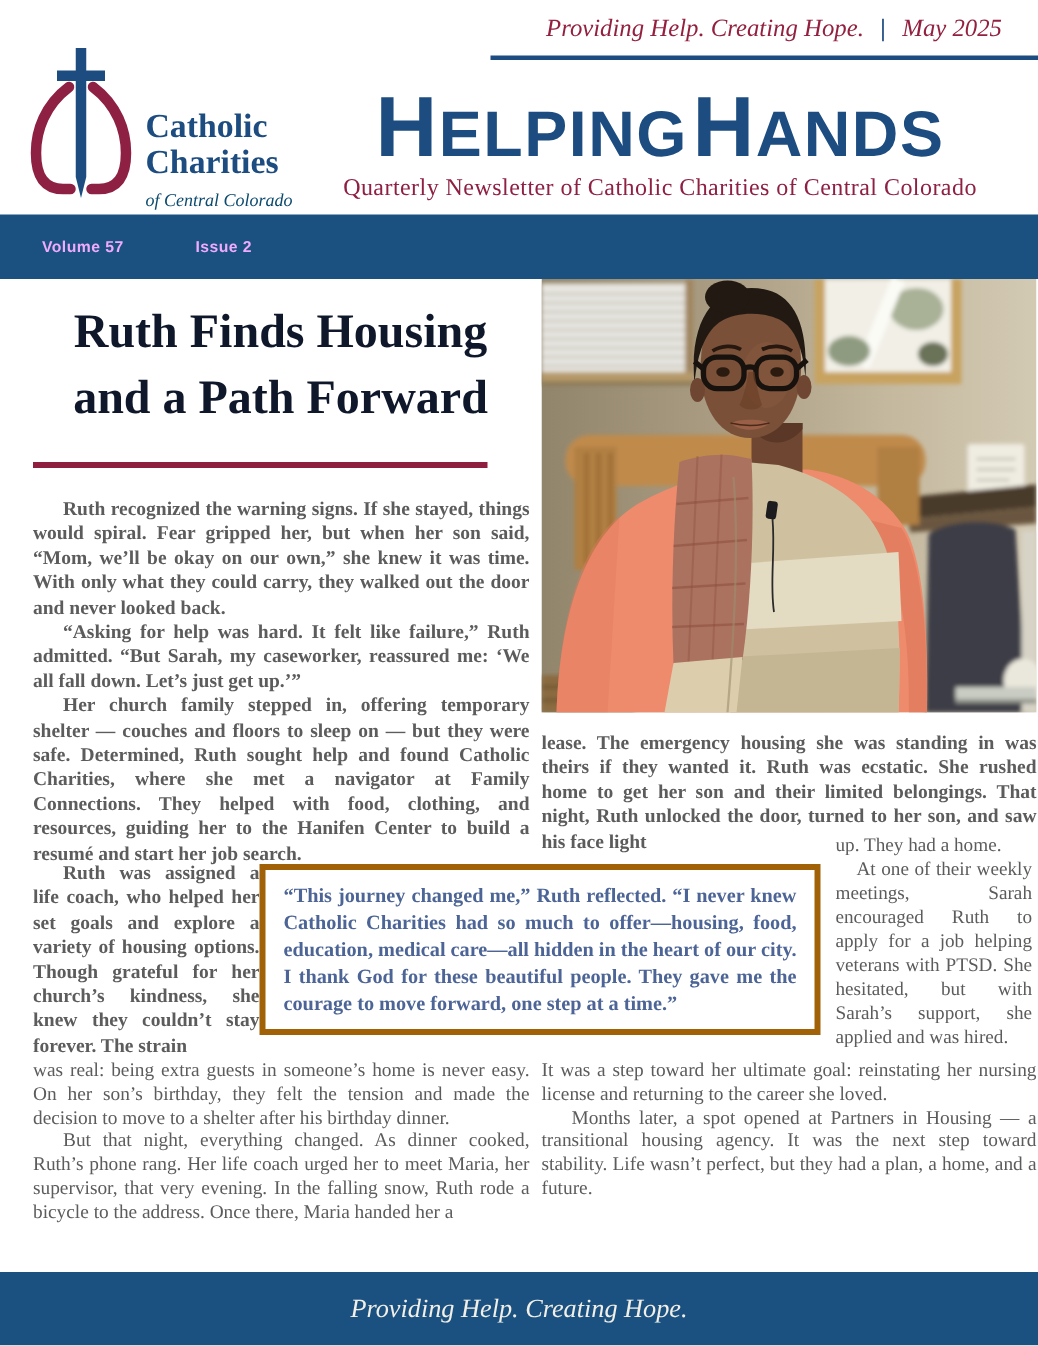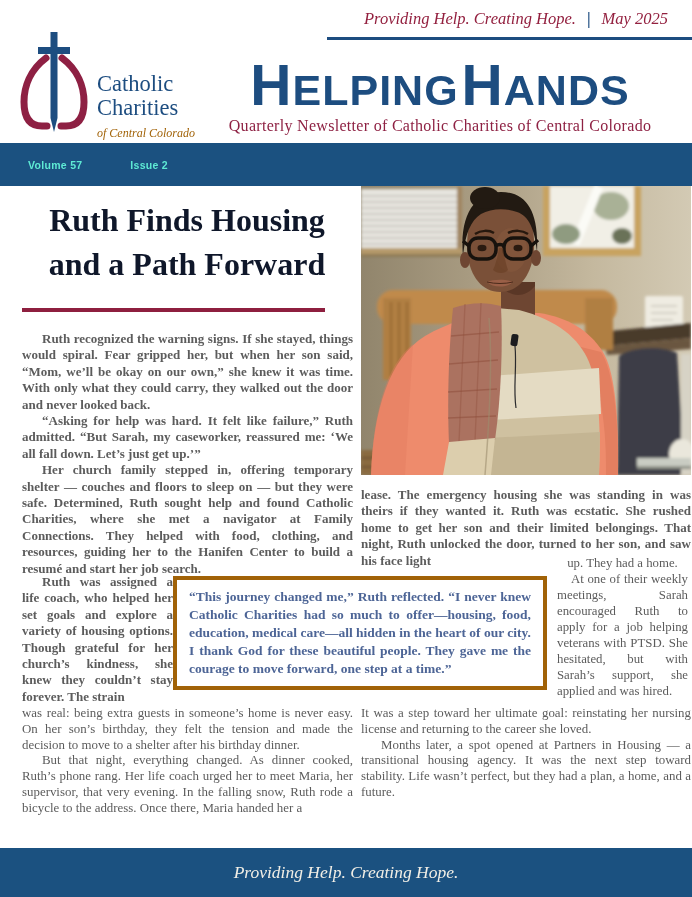--- a/index.html
+++ b/index.html
@@ -5,51 +5,51 @@
   html,body{margin:0;padding:0;background:#e8e8e8;}
   .page{position:relative;width:692px;height:897px;background:#ffffff;overflow:hidden;
         font-family:"Liberation Serif",serif;margin:0 auto;}
   
   .tagline-row{position:absolute;top:9px;right:24px;white-space:nowrap;
     font-style:italic;font-size:16.5px;color:#93203f;}
   .tagline-sep{font-style:normal;color:#1d4d80;padding:0 11px;font-weight:bold;}
   .mast-rule{position:absolute;left:327px;top:37px;width:365px;height:3px;background:#1d4d80;}
   .logo-icon{position:absolute;left:16px;top:32px;}
   .logo-text{position:absolute;left:97px;top:72px;line-height:23.5px;}
-  .logo-line{font-size:22.5px;color:#1d4d80;font-weight:400;}
-  .logo-sub{font-size:12px;font-style:italic;color:#a16207;margin-top:3px;}
+  .logo-line{font-size:22.5px;color:#1d4d80;font-weight:700;}
+  .logo-sub{font-size:12px;font-style:italic;color:#0c4a6e;margin-top:3px;}
   .mast-title{position:absolute;left:188px;top:56px;width:504px;text-align:center;
     font-family:"Liberation Sans",sans-serif;font-weight:bold;color:#1d4d80;
     line-height:58px;letter-spacing:1px;white-space:nowrap;}
   .mast-title .cap{font-size:57px;}
   .mast-title .rest{font-size:43px;}
   .mast-title .word2{margin-left:3px;}
   .mast-subtitle{position:absolute;left:190px;top:117px;width:500px;text-align:center;
     font-size:16px;color:#8e2143;letter-spacing:.3px;}
   
   .banner{position:absolute;left:0;top:143px;width:692px;height:43px;background:#1b5180;
     display:flex;align-items:center;box-sizing:border-box;padding:0 30px 0 28px;
-    font-family:"Liberation Sans",sans-serif;color:#5eead4;}
+    font-family:"Liberation Sans",sans-serif;color:#f0abfc;}
   .banner-volume,.banner-issue{font-size:10.5px;font-weight:bold;letter-spacing:.3px;width:70px;}
   .banner-issue{text-align:right;}
   .banner-headline{flex:1;text-align:center;font-size:15.5px;font-weight:bold;letter-spacing:.2px;}
   
   .article-title{position:absolute;left:20px;top:198px;width:334px;text-align:center;
     font-size:32px;line-height:44px;font-weight:bold;color:#0f172a;}
   .title-rule{position:absolute;left:22px;top:308px;width:303px;height:3.5px;background:#8e1f3f;}
   
   .photo{position:absolute;left:361px;top:186px;width:330px;height:289px;}
   
   .body-block{position:absolute;color:#5c5c5c;text-align:justify;}
   .fs-a{font-size:13px;line-height:16.4px;font-weight:bold;}
   .fs-b{font-size:12.9px;line-height:15.8px;}
   .fs-c{font-size:12.8px;line-height:16px;}
   .para{margin:0;text-indent:20px;}
   .para-noindent{margin:0;text-indent:0;}
-  .para-right{margin:0;text-align:center;}
+  .para-right{margin:0;text-align:left;}
   .para-smindent{margin:0;text-indent:14px;}
   #block-a{left:22px;top:331px;width:331px;}
   #block-b{left:22px;top:574px;width:151px;}
   #block-c{left:22px;top:706px;width:331px;}
   #block-d{left:361px;top:487px;width:330px;}
   #block-e{left:557px;top:555px;width:131px;}
   #block-f{left:361px;top:706px;width:330px;}
   
   .pull-quote{position:absolute;left:173px;top:576px;width:374px;box-sizing:border-box;
     border:4px solid #a16207;background:#ffffff;padding:8px 12px;

